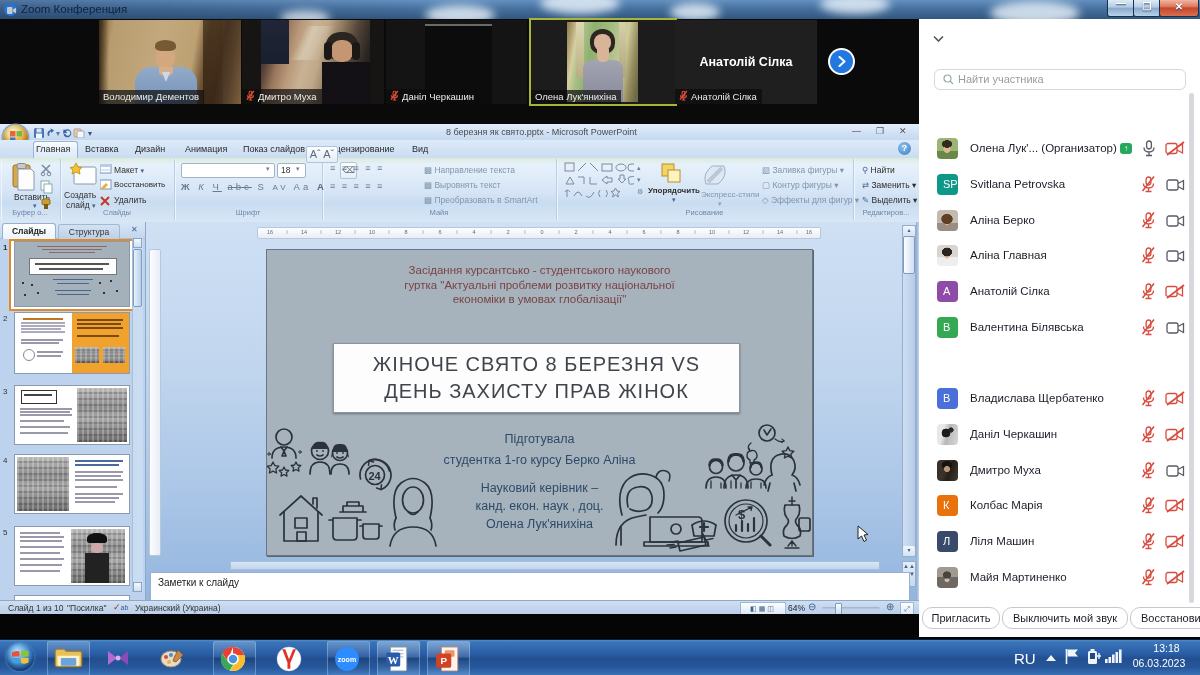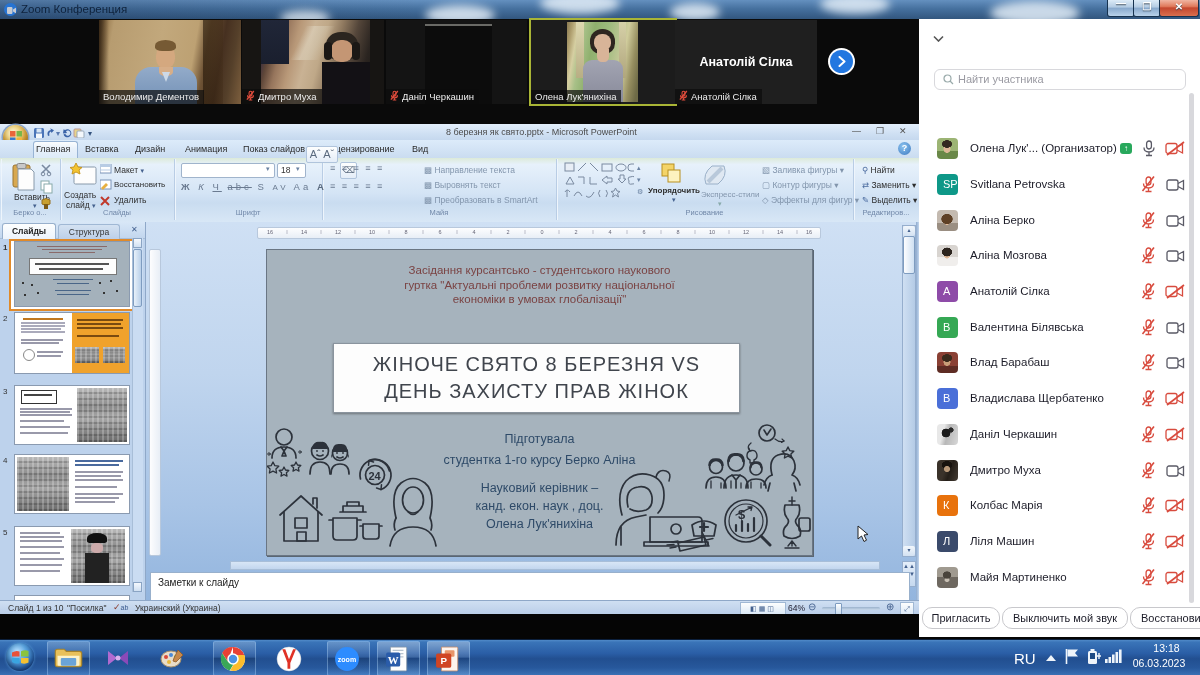--- a/index.html
+++ b/index.html
@@ -179,21 +179,21 @@
   <div class="abs ptab" style="left:85px;top:20px;">Вставка</div>
   <div class="abs ptab" style="left:135px;top:20px;">Дизайн</div>
   <div class="abs ptab" style="left:185px;top:20px;">Анимация</div>
   <div class="abs ptab" style="left:243px;top:20px;">Показ слайдов</div>
   <div class="abs ptab" style="left:325px;top:20px;">Рецензирование</div>
   <div class="abs ptab" style="left:412px;top:20px;">Вид</div>
   <div class="abs" style="left:898px;top:18px;width:13px;height:13px;border-radius:50%;background:radial-gradient(circle at 40% 35%,#8ec5f0,#3a78c0);color:#fff;font-size:9px;text-align:center;line-height:13px;font-weight:bold;">?</div>
 
   <div class="abs" style="left:0;top:34px;width:919px;height:64px;background:linear-gradient(#f2f8fd 0%,#dcead9 0%,#e7f1fb 10%,#d4e4f5 55%,#c9dcf0 70%,#d8e7f6 100%);border-bottom:1px solid #8fabce;"></div>
 <div class="abs rgrp" style="left:1px;width:58px;"></div>
-    <div class="abs rlab" style="left:1px;width:58px;">Берко о...</div>
+    <div class="abs rlab" style="left:1px;width:58px;">Буфер о...</div>
     <div class="abs rgrp" style="left:61px;width:112px;"></div>
     <div class="abs rlab" style="left:61px;width:112px;">Слайды</div>
     <div class="abs rgrp" style="left:175px;width:146px;"></div>
     <div class="abs rlab" style="left:175px;width:146px;">Шрифт</div>
     <div class="abs rgrp" style="left:323px;width:232px;"></div>
     <div class="abs rlab" style="left:323px;width:232px;">Майя</div>
     <div class="abs rgrp" style="left:557px;width:295px;"></div>
     <div class="abs rlab" style="left:557px;width:295px;">Рисование</div>
     <div class="abs rgrp" style="left:854px;width:64px;"></div>
     <div class="abs rlab" style="left:854px;width:64px;">Редактиров...</div>
@@ -636,21 +636,21 @@
       </svg>
 <svg class="abs" style="left:247px;top:12px;" width="19" height="12" viewBox="0 0 19 12">
         <g stroke="#5a5a66" stroke-width="1.3" fill="none">
           <rect x="1" y="1" width="11" height="10" rx="2"></rect>
           <path d="M12 4.5 L17.5 1.5 L17.5 10.5 L12 7.5"></path>
         </g>
       </svg>
 </div>
 <div class="prow" style="top:219.3px;">
 <div class="pav" style="background:radial-gradient(ellipse 8px 7px at 10px 7px,#2c241e 0 60%,transparent 66%),radial-gradient(ellipse 5px 5.5px at 10px 10px,#e0ba9a 0 60%,transparent 68%),linear-gradient(#d8d4d0 0 55%,#f0eeec 55%);"></div>
-<div class="pname">Аліна Мозгова</div>
+<div class="pname">Аліна Главная</div>
 <svg class="abs" style="left:222px;top:8px;" width="15" height="18" viewBox="0 0 15 18">
         <g stroke="#d84b3e" stroke-width="1.3" fill="none">
           <rect x="5.1" y="2" width="4.8" height="8" rx="2.4"></rect>
           <path d="M2.5 8.5 Q2.5 13 7.5 13 Q12.5 13 12.5 8.5 M7.5 13 L7.5 16 M4.5 16.5 L10.5 16.5"></path>
           <line x1="1.5" y1="16" x2="13" y2="1.5" stroke-width="1.6"></line>
         </g>
       </svg>
 <svg class="abs" style="left:247px;top:12px;" width="19" height="12" viewBox="0 0 19 12">
         <g stroke="#5a5a66" stroke-width="1.3" fill="none">
           <rect x="1" y="1" width="11" height="10" rx="2"></rect>
@@ -676,37 +676,20 @@
           <path d="M12 6 L17.5 3 L17.5 12 L12 9"></path>
           <line x1="2" y1="14" x2="19" y2="1" stroke-width="1.6"></line>
         </g>
       </svg>
 </div>
 <div class="prow" style="top:290.7px;">
 <div class="pav" style="background:#35a854;">
         <b>В</b>
       </div>
 <div class="pname">Валентина Білявська</div>
-<svg class="abs" style="left:222px;top:8px;" width="15" height="18" viewBox="0 0 15 18">
-        <g stroke="#d84b3e" stroke-width="1.3" fill="none">
-          <rect x="5.1" y="2" width="4.8" height="8" rx="2.4"></rect>
-          <path d="M2.5 8.5 Q2.5 13 7.5 13 Q12.5 13 12.5 8.5 M7.5 13 L7.5 16 M4.5 16.5 L10.5 16.5"></path>
-          <line x1="1.5" y1="16" x2="13" y2="1.5" stroke-width="1.6"></line>
-        </g>
-      </svg>
-<svg class="abs" style="left:247px;top:12px;" width="19" height="12" viewBox="0 0 19 12">
-        <g stroke="#5a5a66" stroke-width="1.3" fill="none">
-          <rect x="1" y="1" width="11" height="10" rx="2"></rect>
-          <path d="M12 4.5 L17.5 1.5 L17.5 10.5 L12 7.5"></path>
-        </g>
-      </svg>
-</div>
-<div class="prow" style="top:326.4px;">
-<div class="pav" style="background:radial-gradient(ellipse 8px 6px at 10px 6px,#3a2a1c 0 60%,transparent 66%),radial-gradient(ellipse 5.5px 6px at 10px 10px,#c89e78 0 60%,transparent 68%),linear-gradient(#8a4034 0 65%,#5e2c24 65%);"></div>
-<div class="pname">Влад Барабаш</div>
 <svg class="abs" style="left:222px;top:8px;" width="15" height="18" viewBox="0 0 15 18">
         <g stroke="#d84b3e" stroke-width="1.3" fill="none">
           <rect x="5.1" y="2" width="4.8" height="8" rx="2.4"></rect>
           <path d="M2.5 8.5 Q2.5 13 7.5 13 Q12.5 13 12.5 8.5 M7.5 13 L7.5 16 M4.5 16.5 L10.5 16.5"></path>
           <line x1="1.5" y1="16" x2="13" y2="1.5" stroke-width="1.6"></line>
         </g>
       </svg>
 <svg class="abs" style="left:247px;top:12px;" width="19" height="12" viewBox="0 0 19 12">
         <g stroke="#5a5a66" stroke-width="1.3" fill="none">
           <rect x="1" y="1" width="11" height="10" rx="2"></rect>

